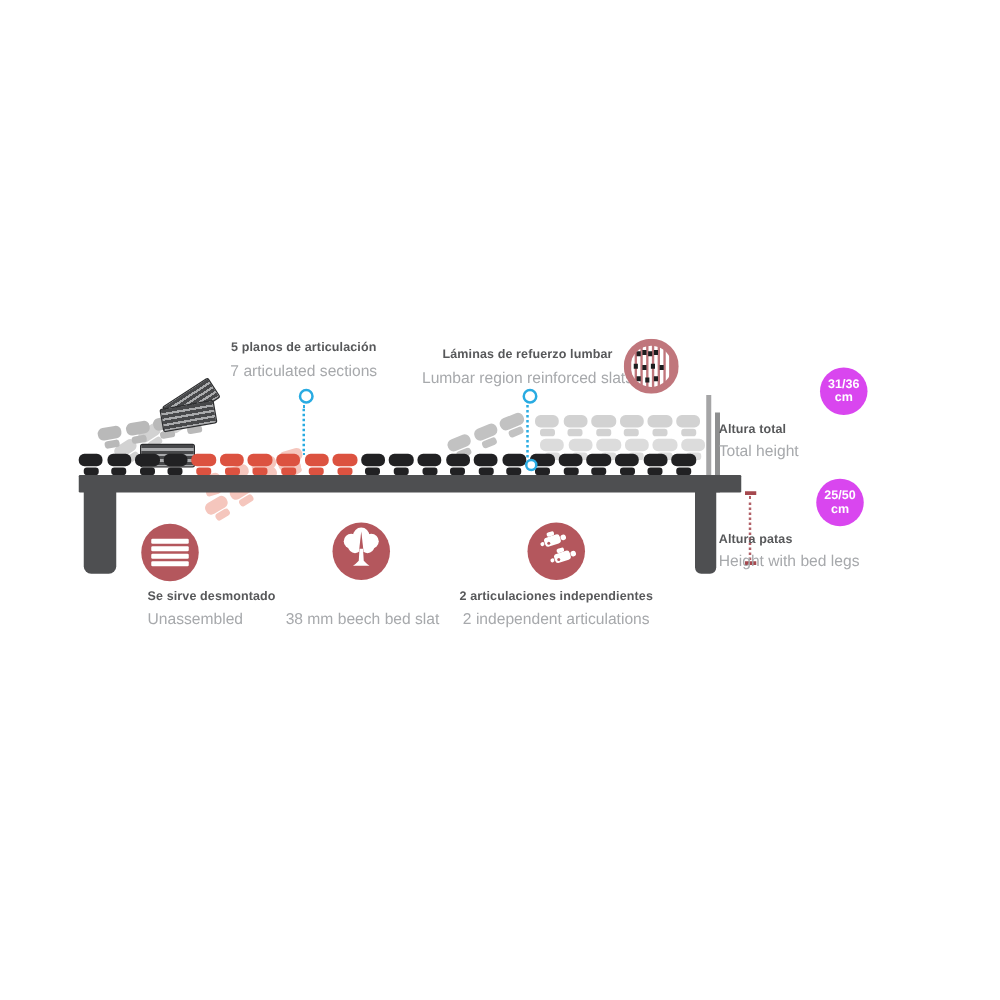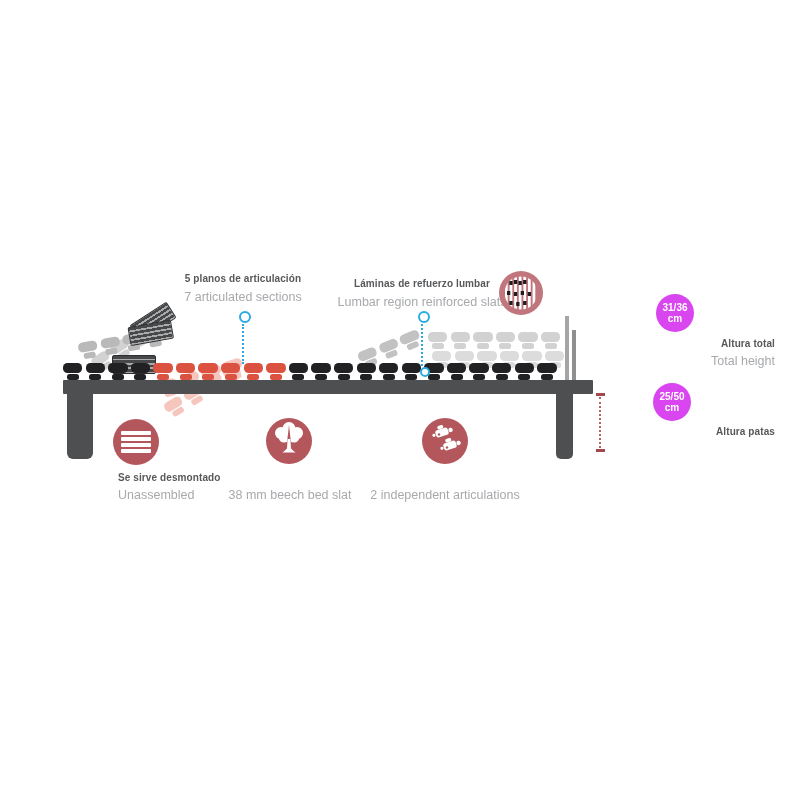--- a/index.html
+++ b/index.html
@@ -55,21 +55,21 @@
   
   .m-cap{width:9px;height:3px;background:#a5484e;}
   #mcap-top{left:596px;top:393px;} #mcap-bot{left:596px;top:449px;}
   #m-dots{left:599px;top:397px;height:51px;width:0;border-left:2px dotted #b26067;}
 
   
   .badge-circle{width:38px;height:38px;border-radius:50%;background:#d946ef;color:#fff;
     display:flex;flex-direction:column;align-items:center;justify-content:center;
     font-size:10px;font-weight:700;line-height:11px;}
   #badge1{left:656px;top:294px;} #badge2{left:653px;top:383px;}
-  .mwrap{width:200px;text-align:right;}
+  .mwrap{width:200px;text-align:left;}
   #m1-title{left:575px;top:338px;} #m1-sub{left:575px;top:354px;}
   #m2-title{left:575px;top:426px;} #m2-sub{left:575px;top:442px;}
 
   
   #lumbar-icon{left:499px;top:271px;width:44px;height:44px;}
 
   
   .feat-circle{width:46px;height:46px;border-radius:50%;background:#b4575d;
     display:flex;align-items:center;justify-content:center;}
   #f1-circle{left:113px;top:419px;} #f2-circle{left:266px;top:418px;} #f3-circle{left:422px;top:418px;}
@@ -379,20 +379,21 @@
     <span>cm</span>
   </div>
   <div class="abs t-es mwrap" id="m1-title">Altura total</div>
   <div class="abs t-en mwrap" id="m1-sub">Total height</div>
 
   <div class="abs badge-circle" id="badge2">
     <span>25/50</span>
     <span>cm</span>
   </div>
   <div class="abs t-es mwrap" id="m2-title">Altura patas</div>
+  <div class="abs t-en mwrap" id="m2-sub">Height with bed legs</div>
 
   <div class="abs feat-circle" id="f1-circle">
     <div class="stack">
       <div></div>
         <div></div>
         <div></div>
         <div></div>
     </div>
   </div>
   <div class="abs t-es" id="f1-title">Se sirve desmontado</div>
@@ -432,15 +433,16 @@
               <circle cx="-2" cy="6" r="1.6"></circle>
           </g>
         </g>
         <g fill="#b4575d">
           <circle cx="17" cy="18.5" r="1.2"></circle>
             <circle cx="25" cy="31.5" r="1.2"></circle>
         </g>
       </svg>
     </span>
   </div>
+  <div class="abs t-es fcenter" id="f3-title">2 articulaciones independientes</div>
   <div class="abs t-en fcenter" id="f3-sub">2 independent articulations</div>
 
 </div>
 
 </body></html>

